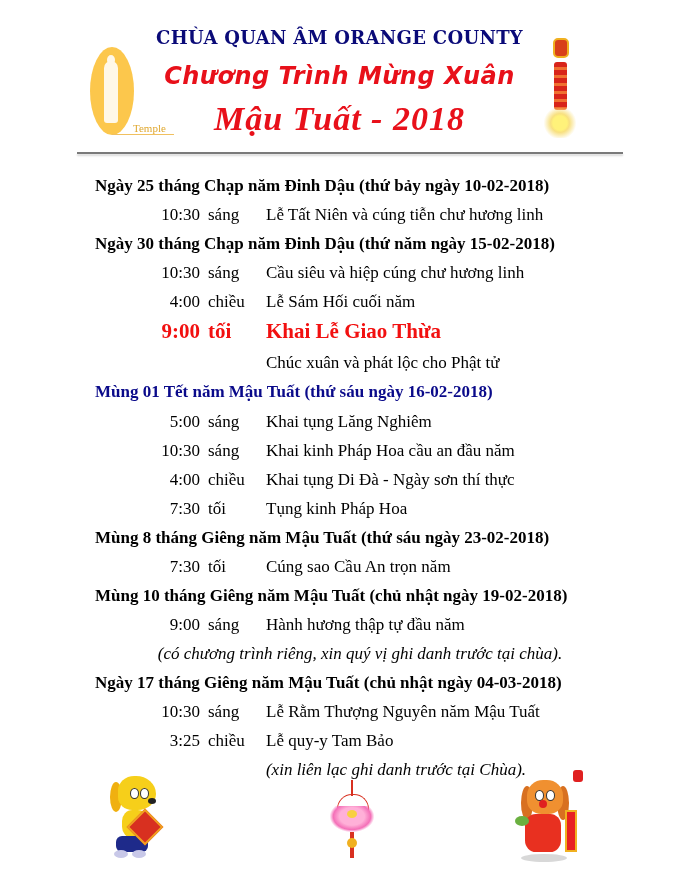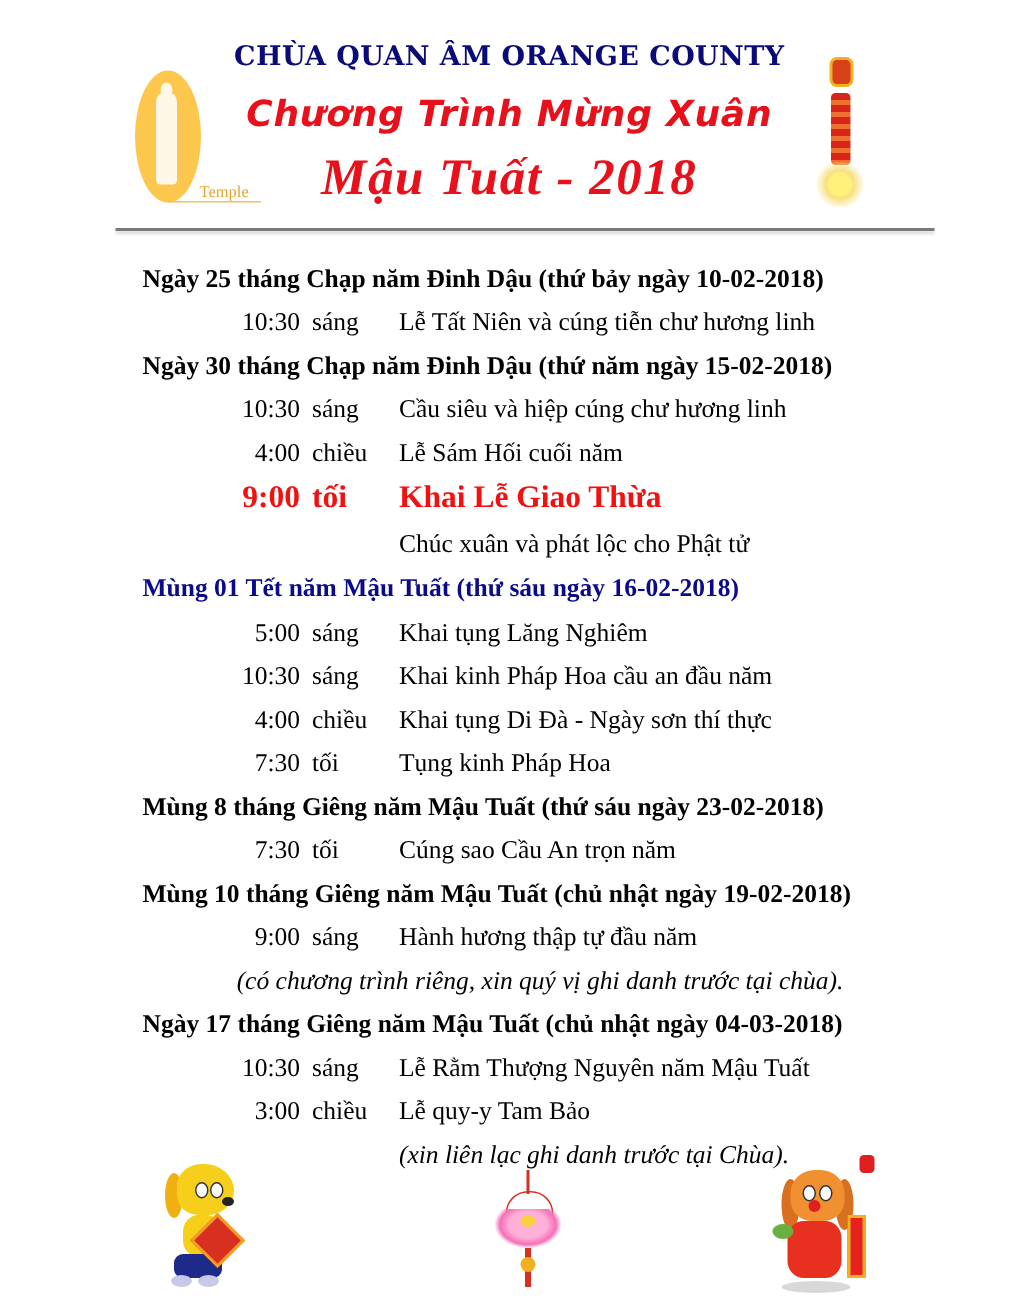--- a/index.html
+++ b/index.html
@@ -183,21 +183,21 @@
 
   <div class="line" style="top:497px">
     <span class="date-head" style="left:95px">Ngày 17 tháng Giêng năm Mậu Tuất (chủ nhật ngày 04-03-2018)</span>
   </div>
   <div class="line" style="top:526px">
     <span class="time">10:30</span>
     <span class="period">sáng</span>
     <span class="desc">Lễ Rằm Thượng Nguyên năm Mậu Tuất</span>
   </div>
   <div class="line" style="top:555px">
-    <span class="time">3:00</span>
+    <span class="time">3:25</span>
     <span class="period">chiều</span>
     <span class="desc">Lễ quy-y Tam Bảo</span>
   </div>
   <div class="line" style="top:584px">
     <span class="note" style="left:36px">(xin liên lạc ghi danh trước tại Chùa).</span>
   </div>
 </div>
 
 <div class="mascot-left">
   <div class="ml-ear"></div>

